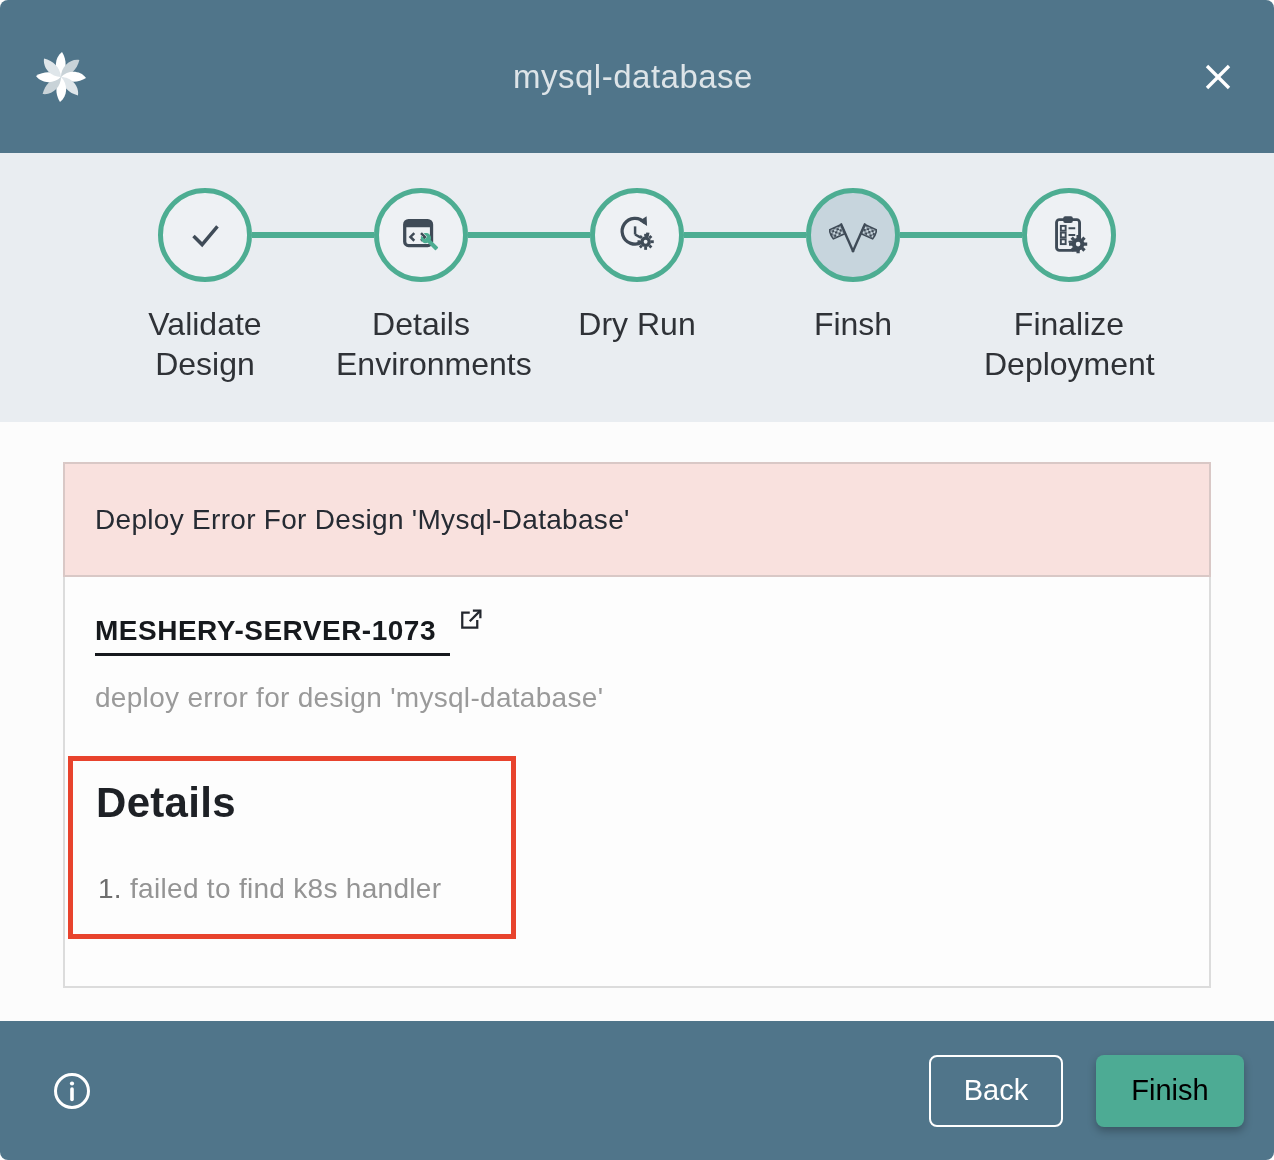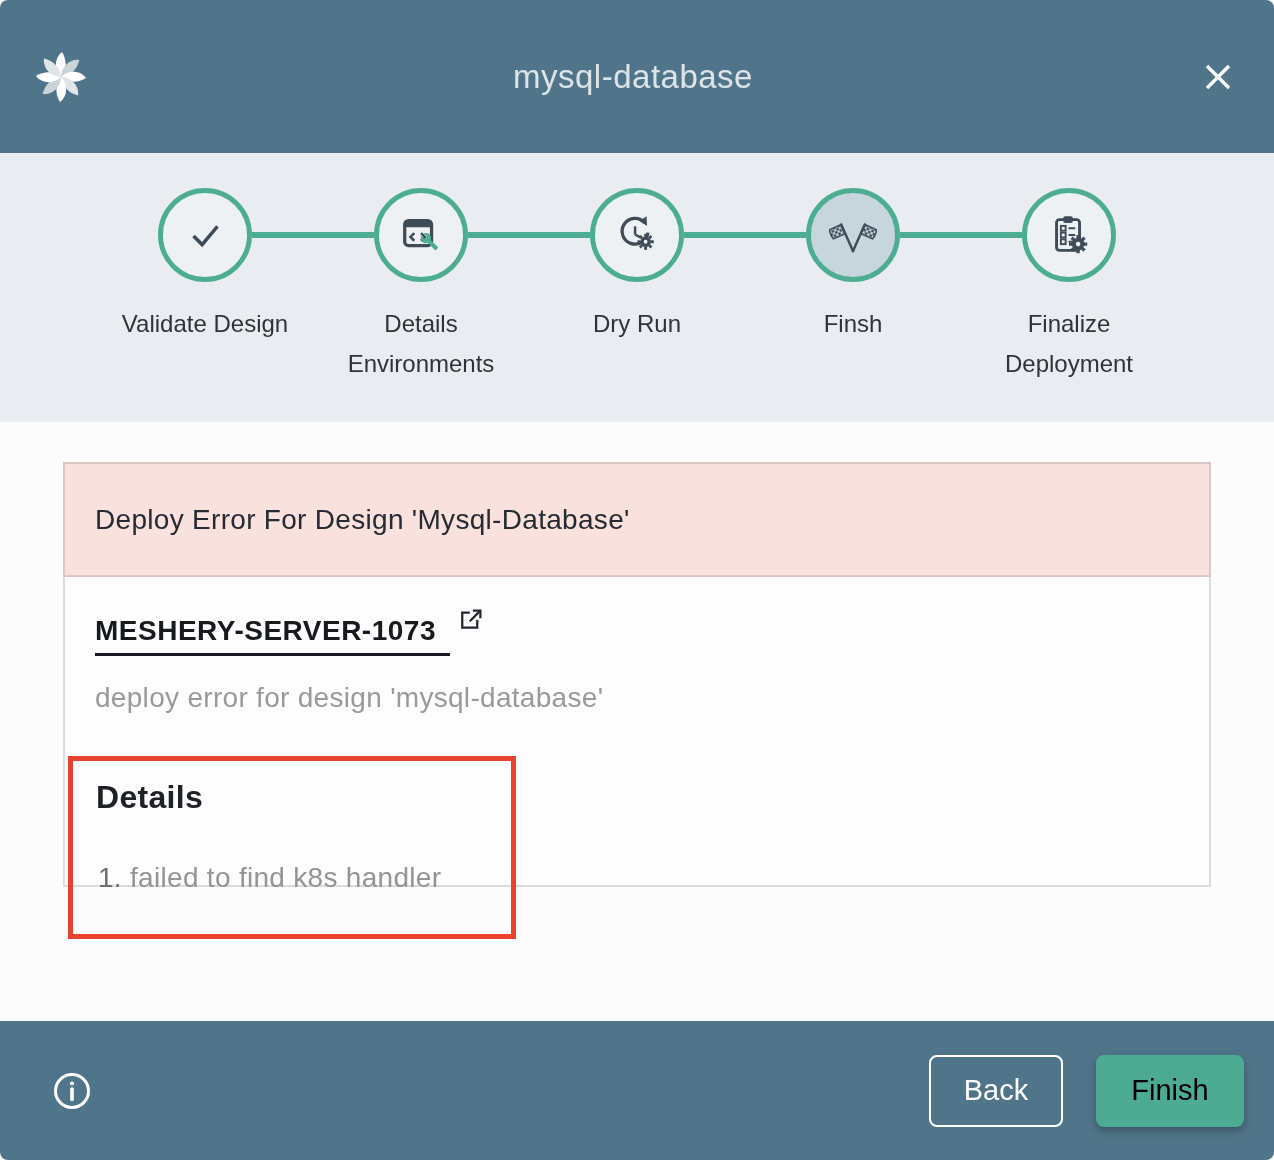--- a/index.html
+++ b/index.html
@@ -47,47 +47,47 @@
     content:"";position:absolute;top:44px;height:6px;background:var(--teal);
     left:calc(-50% + 47px);right:calc(50% + 47px);
   }
   .circle{
     width:94px;height:94px;border-radius:50%;border:5px solid var(--teal);
     background:var(--circle-bg);display:flex;align-items:center;justify-content:center;
     position:relative;z-index:1;
   }
   .step.active .circle{background:var(--active-circle-bg);}
   .step-label{
-    margin-top:22px;font-size:24px;line-height:40px;color:#2f3237;
+    margin-top:22px;font-size:32px;line-height:40px;color:#2f3237;
     text-align:center;max-width:170px;
   }
   
   .content{flex:1;background:var(--content-bg);padding:40px 63px 0;}
   .panel-header{
     height:115px;background:var(--pink);border:2px solid var(--pink-border);
     display:flex;align-items:center;padding-left:30px;
   }
   .panel-title{font-size:28px;color:#262b33;letter-spacing:.3px;}
   .panel-body{
-    height:310px;background:#fdfdfd;border:2px solid var(--panel-border);border-top:none;
+    height:411px;background:#fdfdfd;border:2px solid var(--panel-border);border-top:none;
     padding:38px 30px 0;
   }
   .error-code-row{display:flex;align-items:flex-start;}
   .error-code{
     font-size:28px;font-weight:bold;letter-spacing:.5px;color:#16191d;
     text-decoration:none;border-bottom:3px solid #16191d;
     padding-bottom:6px;padding-right:14px;cursor:pointer;
   }
   .ext-icon{margin-left:6px;margin-top:-10px;cursor:pointer;}
   .error-msg{margin-top:26px;font-size:28px;color:var(--gray-text);letter-spacing:.3px;}
   .details-box{
     margin-top:42px;margin-left:-27px;width:448px;height:183px;
     border:5px solid var(--red);padding:18px 10px 0 23px;background:transparent;
   }
-  .details-heading{font-size:32px;font-weight:bold;color:#1e2126;letter-spacing:.3px;}
+  .details-heading{font-size:42px;font-weight:bold;color:#1e2126;letter-spacing:.3px;}
   .details-list{margin-top:46px;list-style-position:inside;padding-left:2px;}
   .details-list li{font-size:28px;color:#949494;letter-spacing:.3px;}
   .details-list li::marker{color:#6e6e6e;}
   
   .footer{
     height:139px;flex:0 0 139px;background:var(--slate);
     display:flex;align-items:center;padding:0 30px;
   }
   .info-btn{
     width:48px;height:48px;margin-left:18px;border:none;background:transparent;

